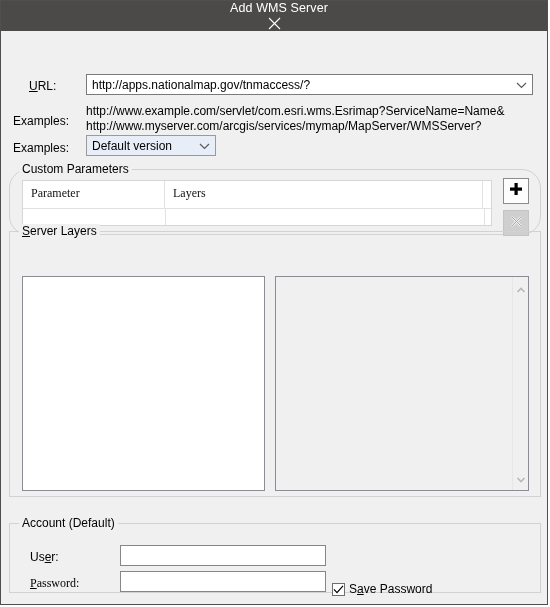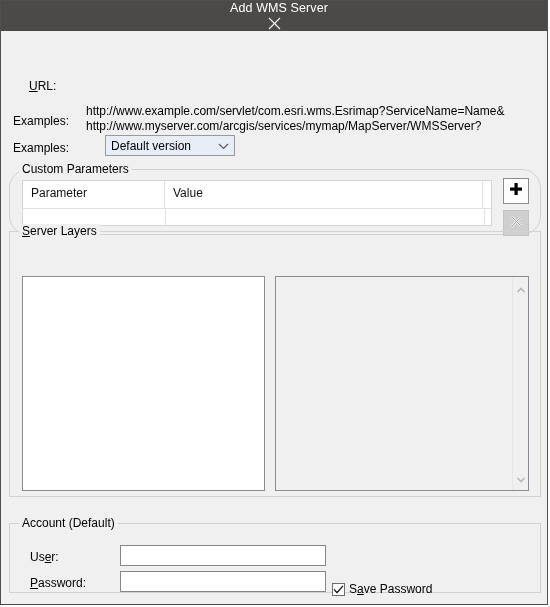--- a/index.html
+++ b/index.html
@@ -109,21 +109,20 @@
     left: 85px;
     top: 104px;
     width: 130px;
     height: 21px;
     background: #e7eef7;
     border: 1px solid #9a9a9a;
     box-sizing: border-box;
     display: flex;
     align-items: center;
     cursor: default;
-    margin-left: 19px;
   }
   .ver-combo .val {
     flex: 1;
     font-size: 12px;
     color: #000;
     padding-left: 5px;
   }
 
   
   .group {
@@ -156,20 +155,21 @@
     background: #ffffff;
     border: 1px solid #d6d6d6;
     box-sizing: border-box;
     overflow: hidden;
   }
   .param-head {
     display: flex;
     height: 28px;
     border-bottom: 1px solid #e2e2e2;
     box-sizing: border-box;
+    font-family: Liberation Serif, serif;
   }
   .param-head .cell {
     font-size: 12px;
     color: #111;
     padding: 5px 0 0 8px;
     box-sizing: border-box;
   }
   .param-head .c1 { width: 142px; border-right: 1px solid #e2e2e2; }
   .param-head .c2 { flex: 1; border-right: 1px solid #e2e2e2; }
   .param-head .c3 { width: 6px; }
@@ -251,21 +251,21 @@
     flex-direction: column;
     justify-content: space-between;
     align-items: center;
     padding: 3px 0;
     box-sizing: border-box;
     cursor: default;
   }
 
   
   .acc-user-label { position: absolute; left: 20px; top: 26px; }
-  .acc-pass-label { position: absolute; left: 20px; top: 52px; }
+  .acc-pass-label { position: absolute; left: 20px; top: 52px; font-family: Liberation Serif, serif; }
   .acc-input {
     position: absolute;
     left: 110px;
     width: 206px;
     height: 21px;
     background: #ffffff;
     border: 1px solid #868686;
     box-sizing: border-box;
     font-size: 12px;
     padding-left: 4px;
@@ -309,20 +309,28 @@
           <line x1="1" y1="1" x2="12" y2="12" stroke="#ffffff" stroke-width="1.1"></line>
           <line x1="12" y1="1" x2="1" y2="12" stroke="#ffffff" stroke-width="1.1"></line>
         </svg>
       </span>
     </div>
   </div>
 
   <div class="content">
 
     <div class="lbl url-label"><span class="u">U</span>RL:</div>
+    <div class="url-combo">
+      <div class="val">http://apps.nationalmap.gov/tnmaccess/?</div>
+      <div class="combo-arrow">
+        <svg width="11" height="8" viewBox="0 0 11 8">
+          <polyline points="1,2 5.5,6.5 10,2" fill="none" stroke="#5a5a5a" stroke-width="1.2"></polyline>
+        </svg>
+      </div>
+    </div>
 
     <div class="lbl ex-label">Examples:</div>
     <div class="ex-lines">
       <div>http://www.example.com/servlet/com.esri.wms.Esrimap?ServiceName=Name&amp;</div>
       <div>http://www.myserver.com/arcgis/services/mymap/MapServer/WMSServer?</div>
     </div>
 
     <div class="lbl ver-label">Examples:</div>
     <div class="ver-combo">
       <div class="val">Default version</div>
@@ -332,21 +340,21 @@
         </svg>
       </div>
     </div>
 
     <div class="group" id="grp-custom">
       <div class="group-title">Custom Parameters</div>
 
       <div class="param-table">
         <div class="param-head">
           <div class="cell c1">Parameter</div>
-          <div class="cell c2">Value</div>
+          <div class="cell c2">Layers</div>
           <div class="cell c3"></div>
         </div>
         <div class="param-row">
           <div class="c1"></div>
           <div class="c2"></div>
           <div class="c3"></div>
         </div>
       </div>
 
       <div class="sq-btn add-btn">

